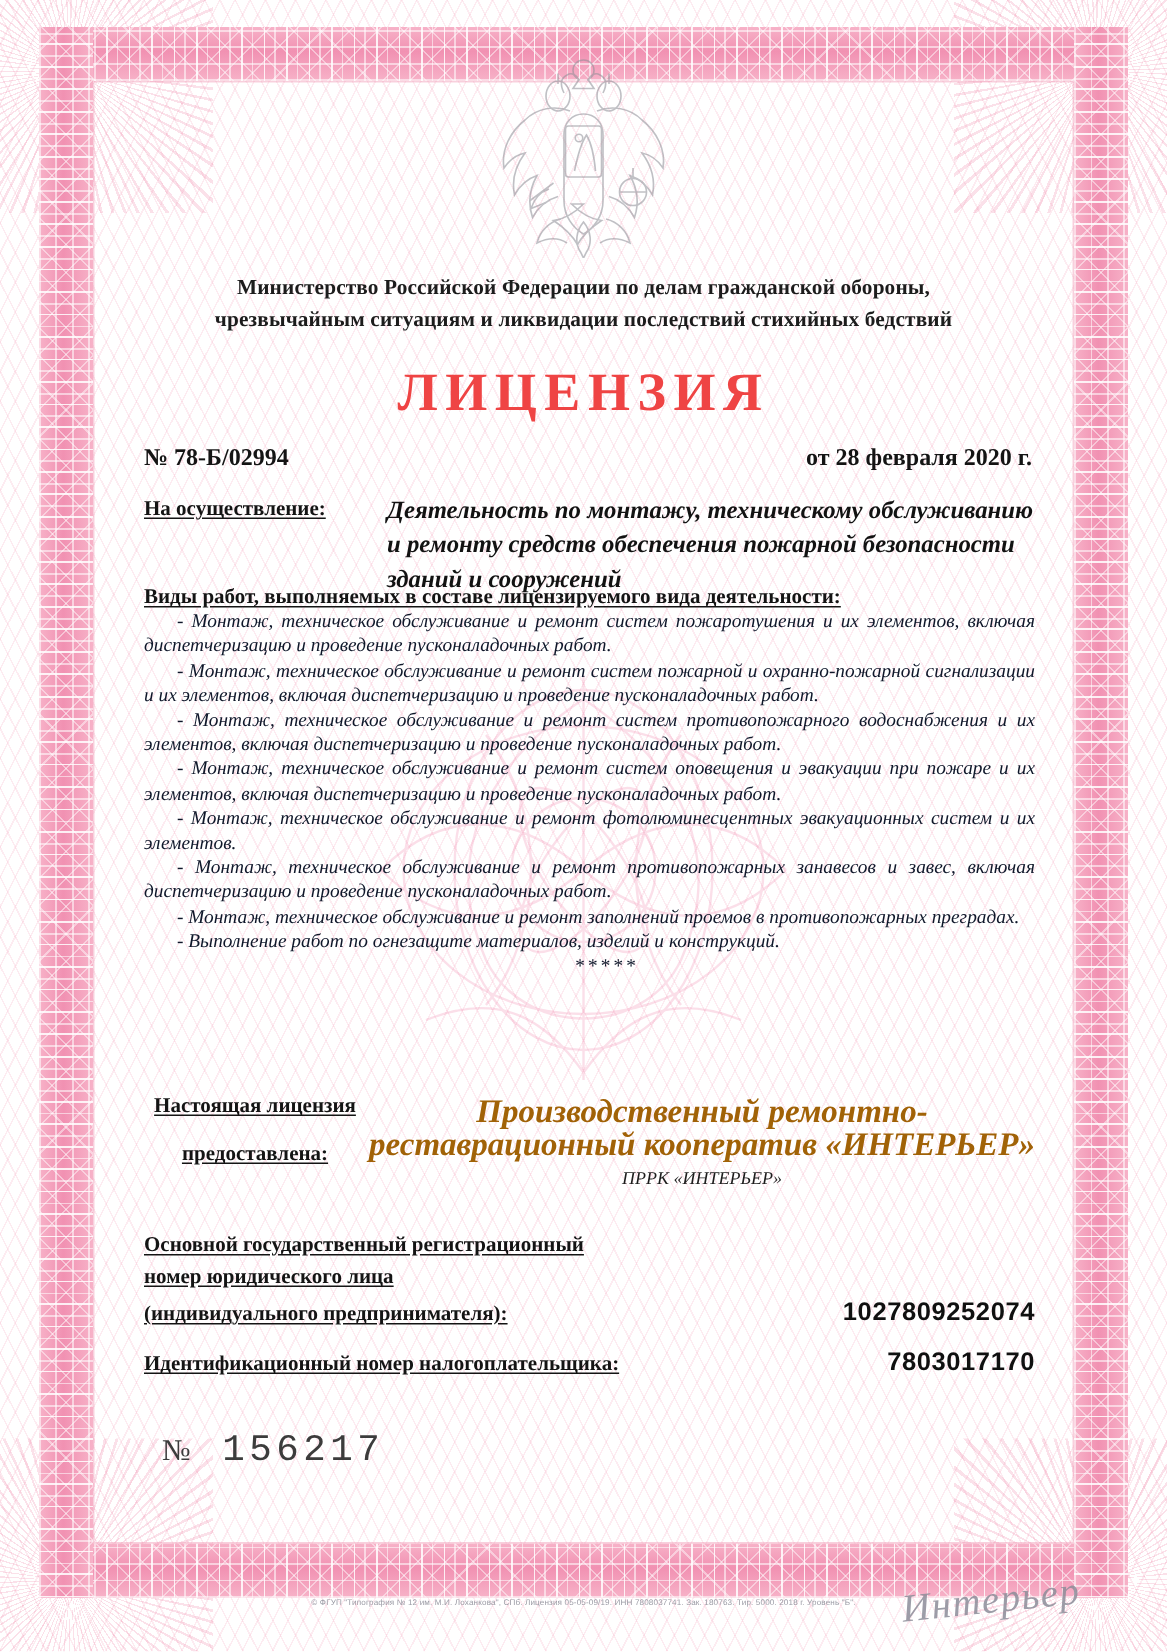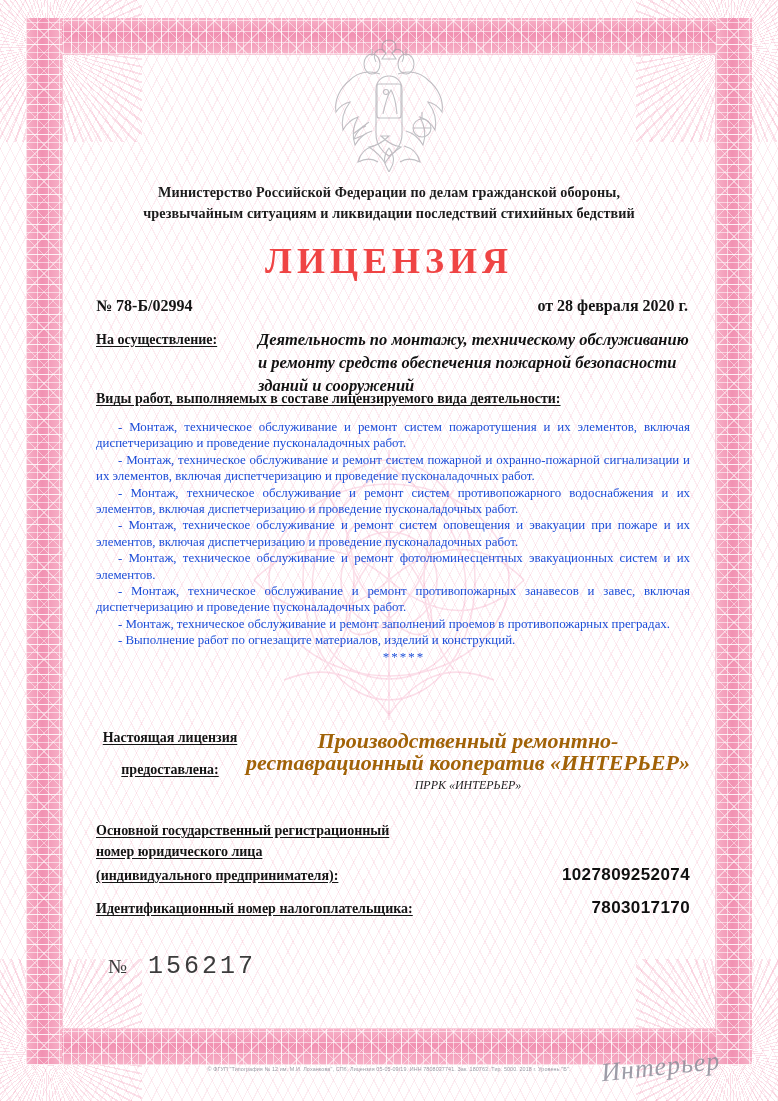--- a/index.html
+++ b/index.html
@@ -189,25 +189,26 @@
   .works-head {
     position: absolute;
     left: 96px;
     top: 390px;
     font-size: 14.4px;
   }
 
   .works-list {
     position: absolute;
     left: 96px; right: 88px;
-    top: 419px;
+    top: 406px;
     font-size: 12.9px;
     line-height: 16.4px;
-    color: #1d4ed8;
+    color: #0f172a;
     text-align: justify;
+    font-style: italic;
   }
   .works-list p {
     margin: 0;
     text-indent: 22px;
   }
   .stars {
     text-align: center;
     text-indent: 0;
     letter-spacing: 2px;
     margin-top: 1px;

